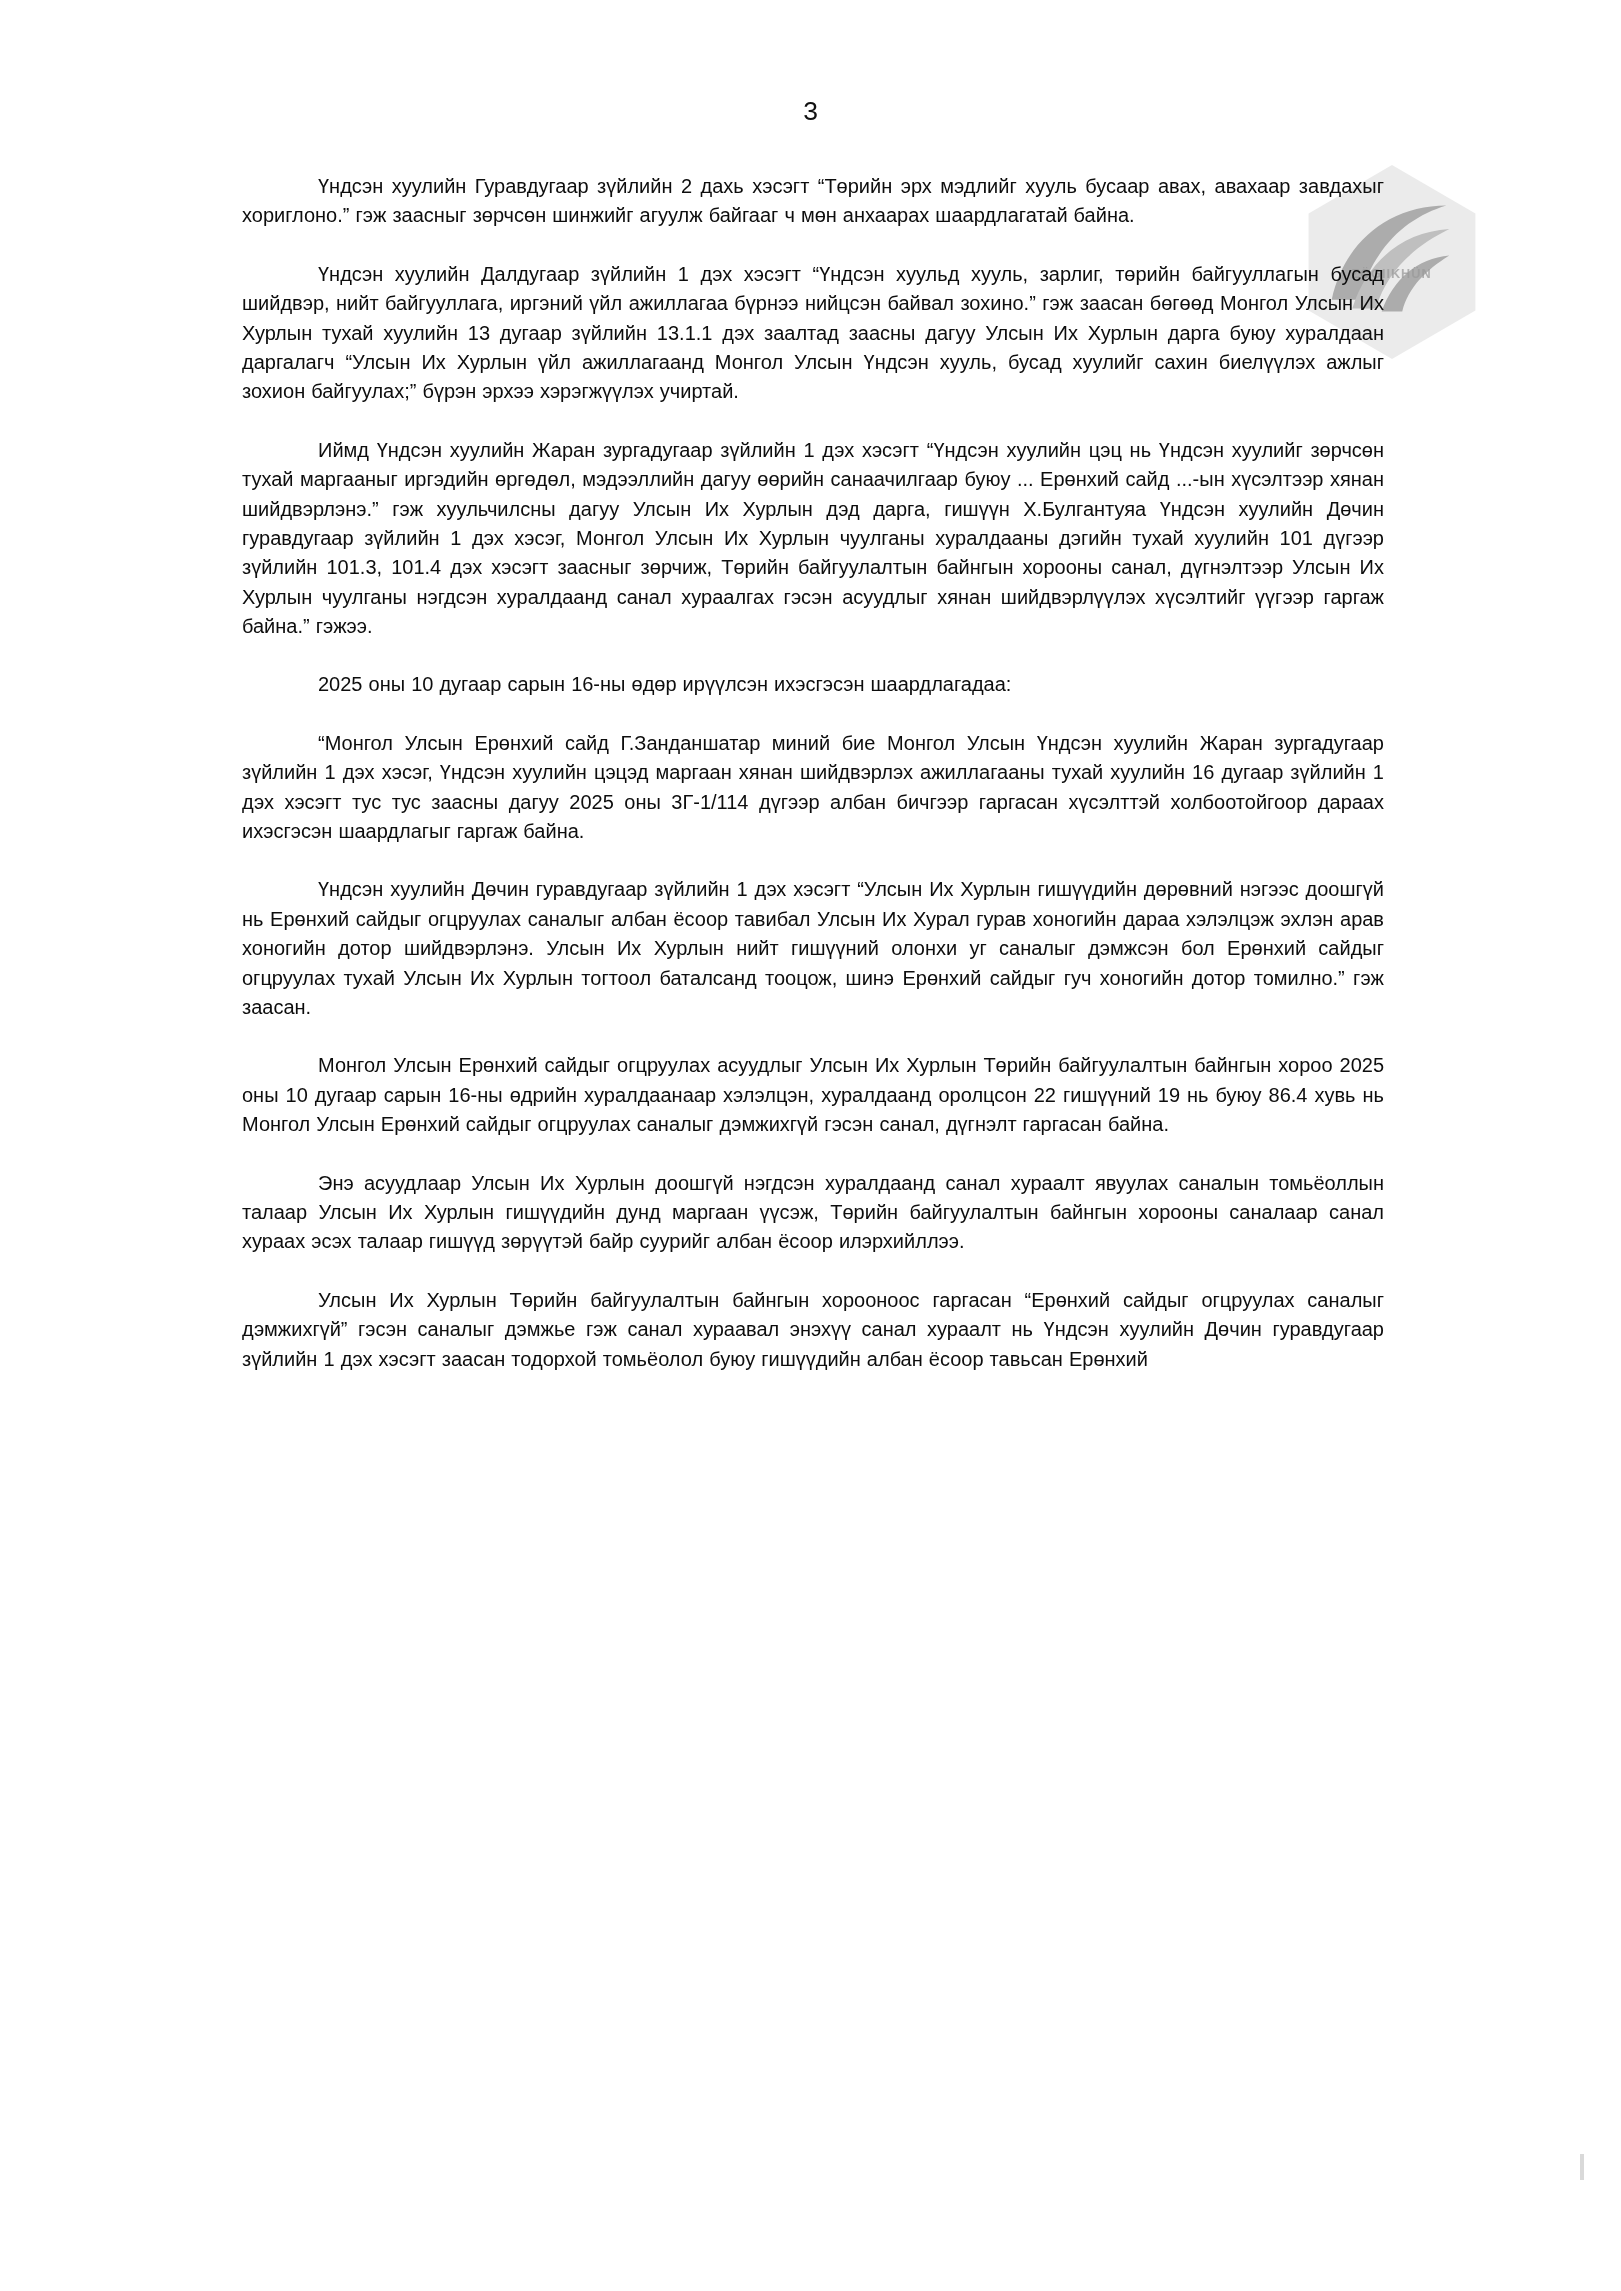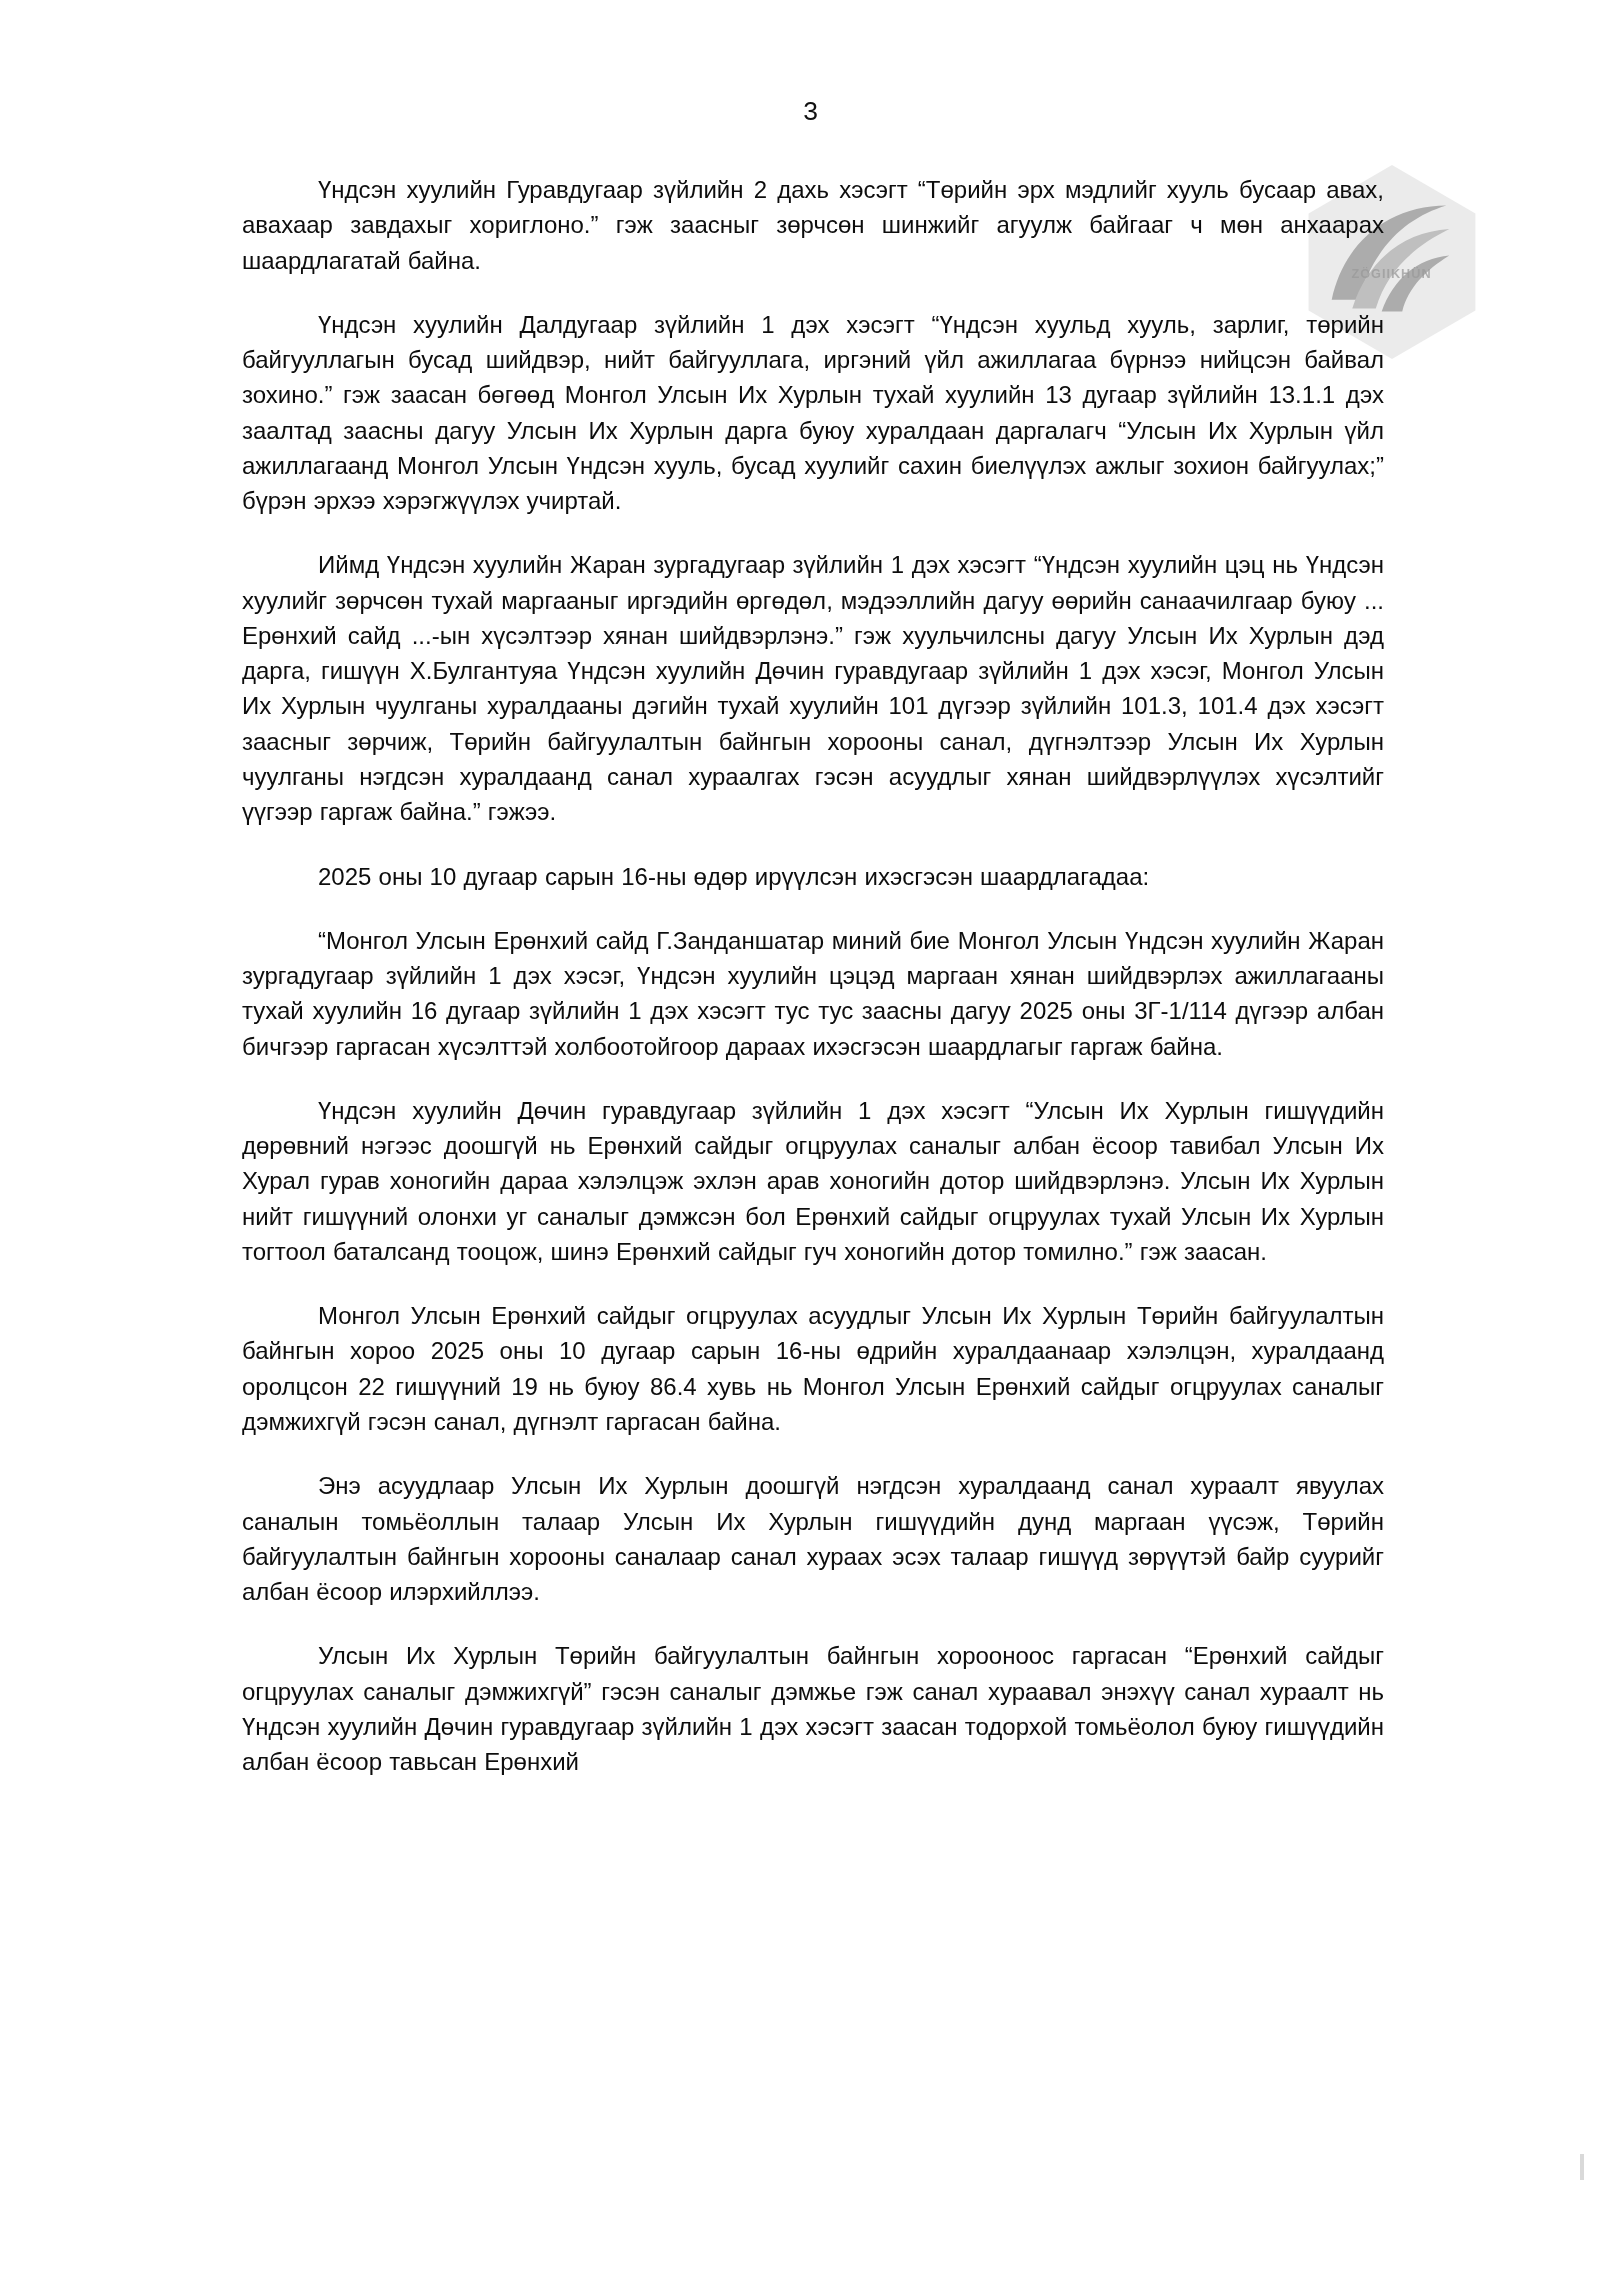--- a/index.html
+++ b/index.html
@@ -28,21 +28,21 @@
     color: #111111;
   }
   .content {
     position: absolute;
     top: 172px;
     left: 242px;
     width: 1142px;
   }
   p.para {
     margin: 0 0 29px 0;
-    font-size: 24px;
+    font-size: 20px;
     line-height: 1.47;
     color: #0d0d0d;
     text-align: justify;
     text-justify: inter-word;
     text-indent: 76px;
     word-spacing: 0.5px;
   }
   p.para.italic {
     text-indent: 76px;
     margin-bottom: 29px;

